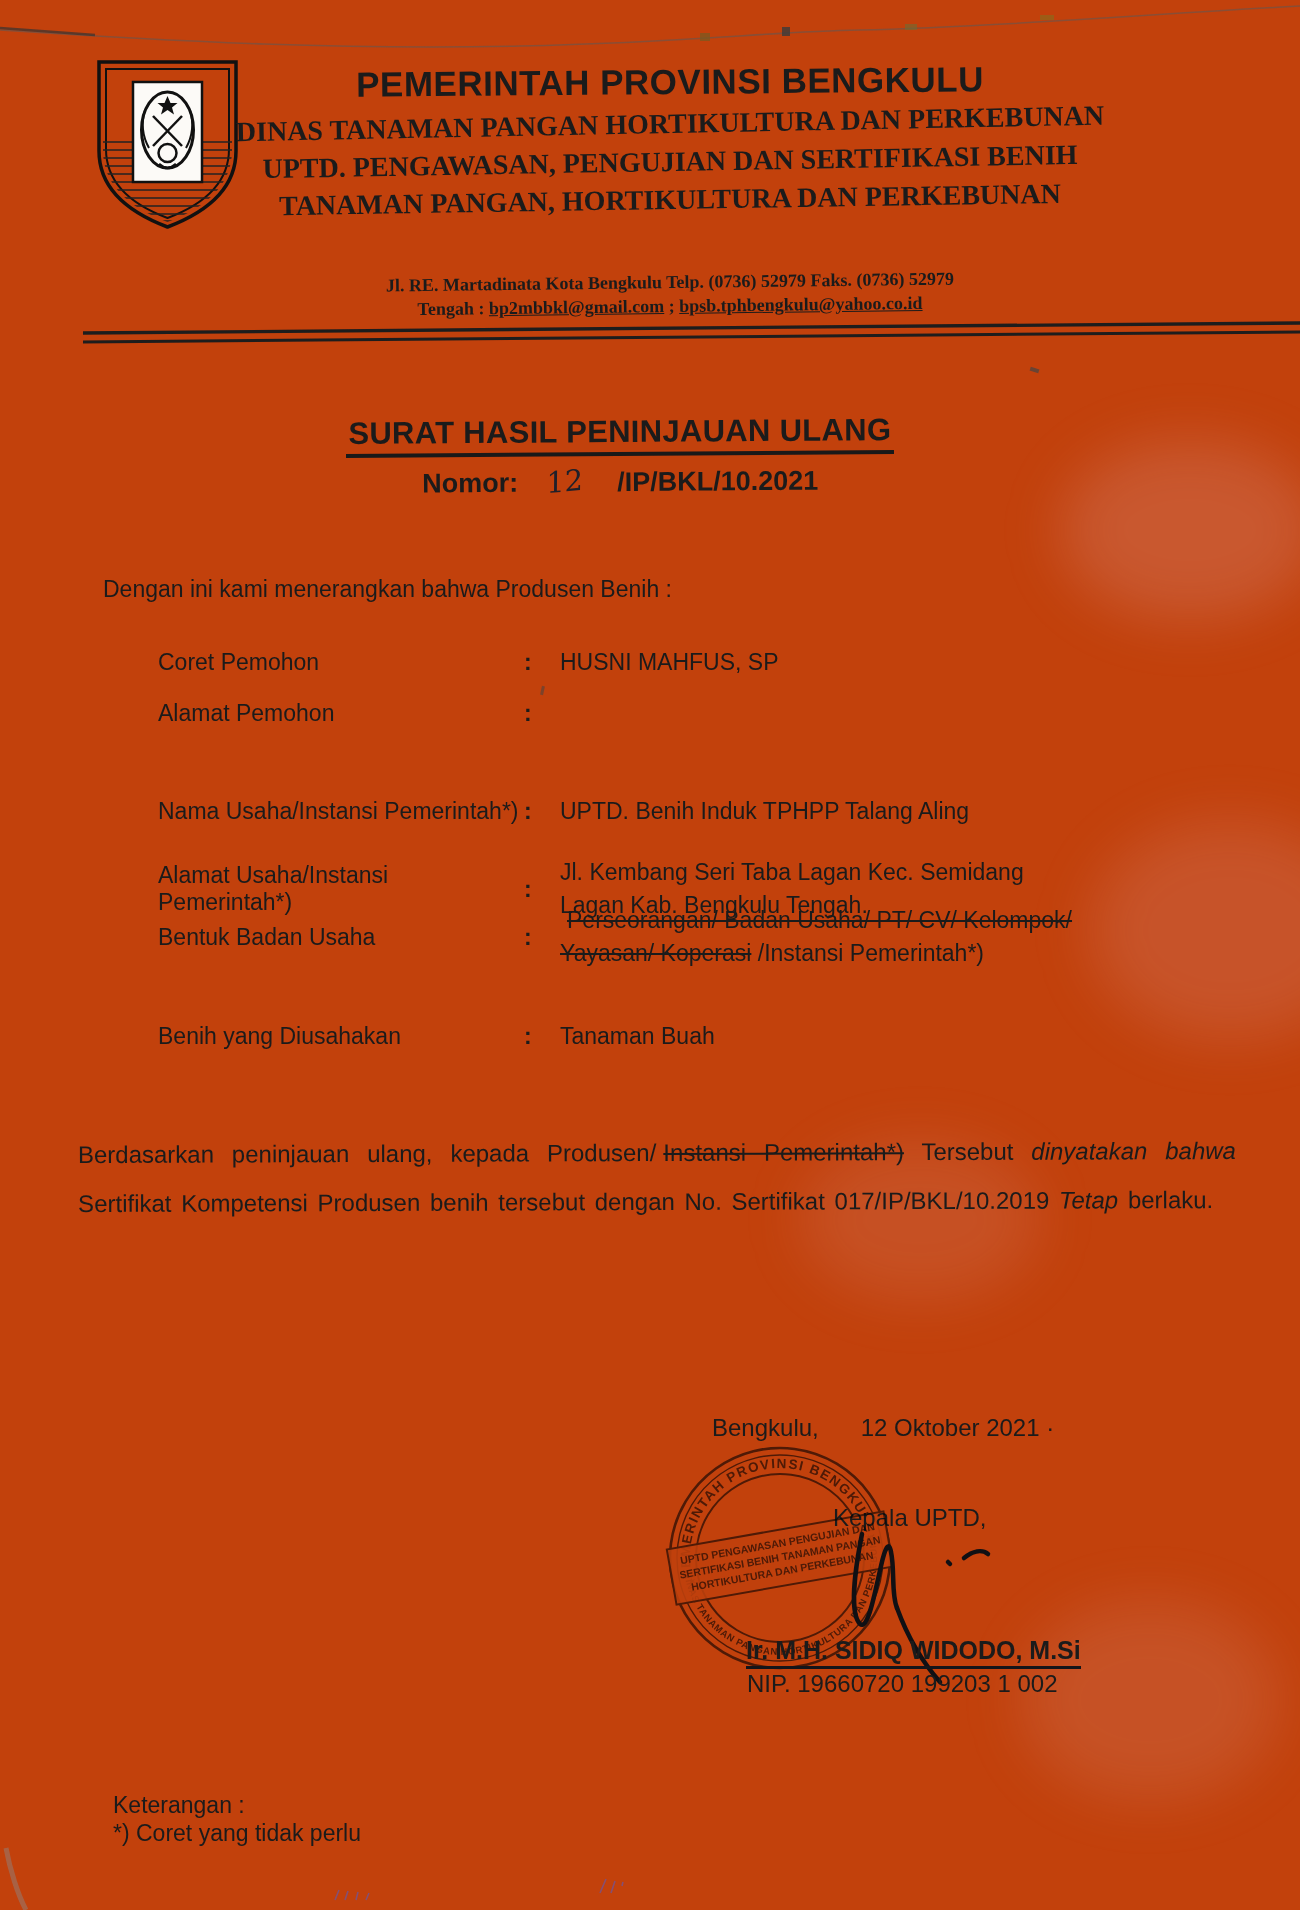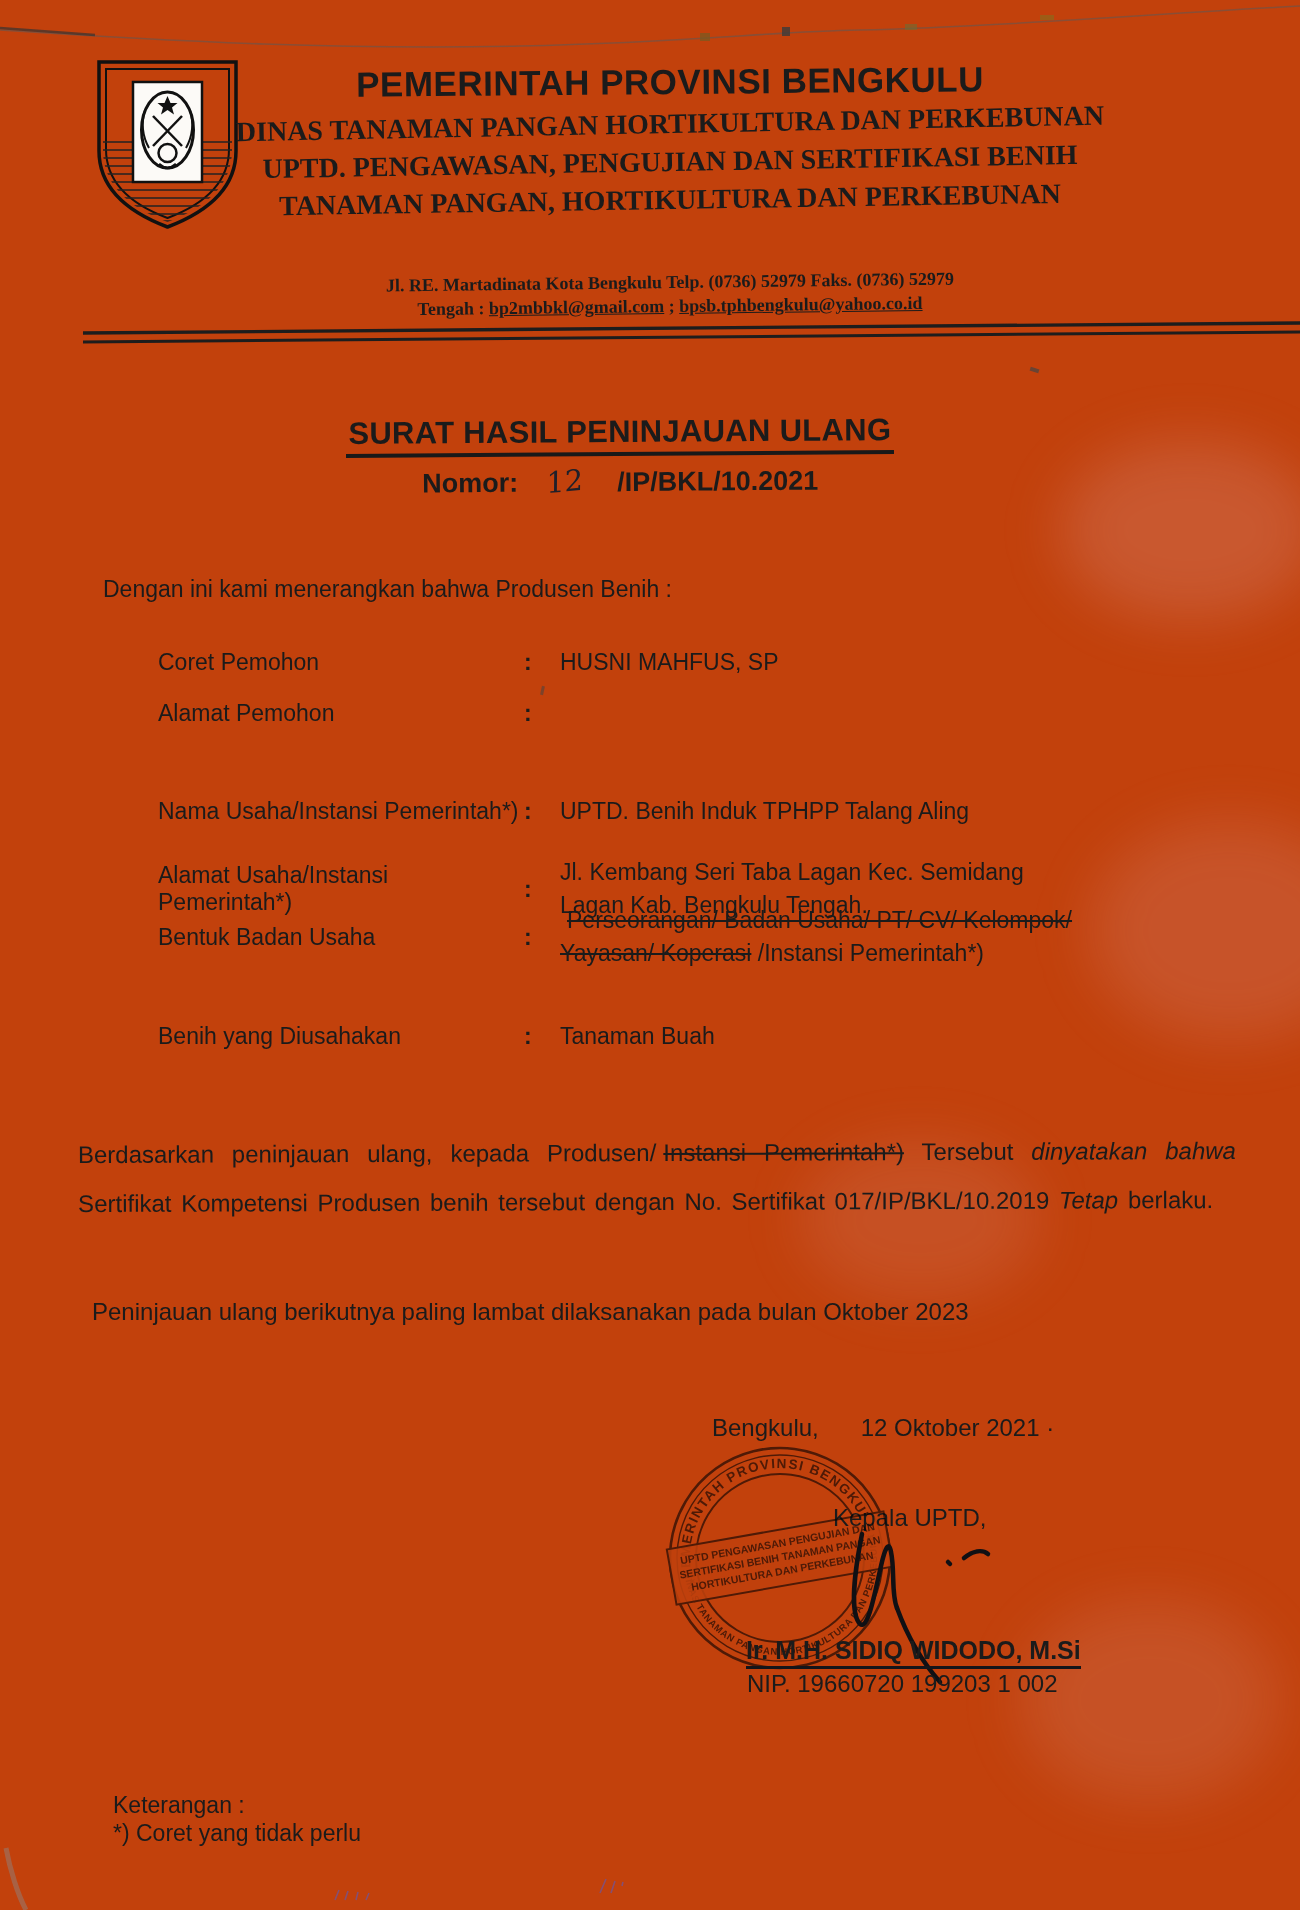--- a/index.html
+++ b/index.html
@@ -175,21 +175,20 @@
   </div>
 
   <div class="abs frow" style="top:1020px;">
     <div class="flabel">Benih yang Diusahakan</div>
     <div class="fcolon">:</div>
     <div class="fvalue">Tanaman Buah</div>
   </div>
 
   <div class="abs para1"><span>Berdasarkan peninjauan ulang, kepada Produsen/</span><span class="strike">Instansi Pemerintah*)</span><span> Tersebut </span><span class="it">dinyatakan bahwa</span><span> Sertifikat Kompetensi Produsen benih tersebut dengan No. Sertifikat 017/IP/BKL/10.2019  </span><span class="it">Tetap</span><span> berlaku.</span></div>
 
-  <div class="abs para2">Peninjauan ulang berikutnya paling lambat dilaksanakan pada bulan Oktober 2023</div>
 
   <div class="abs sig-date">
     <span>Bengkulu,</span><span class="gap"></span><span>12 Oktober 2021 ·</span>
   </div>
   <div class="abs sig-role">Kepala UPTD,</div>
 
   <svg class="abs stamp" width="260" height="260" viewBox="0 0 260 260">
     <g transform="rotate(-14 130 130)" fill="none" stroke="#45415c">
       <circle cx="130" cy="130" r="110" stroke-width="2.6"></circle>
       <circle cx="130" cy="130" r="103" stroke-width="1.4"></circle>

